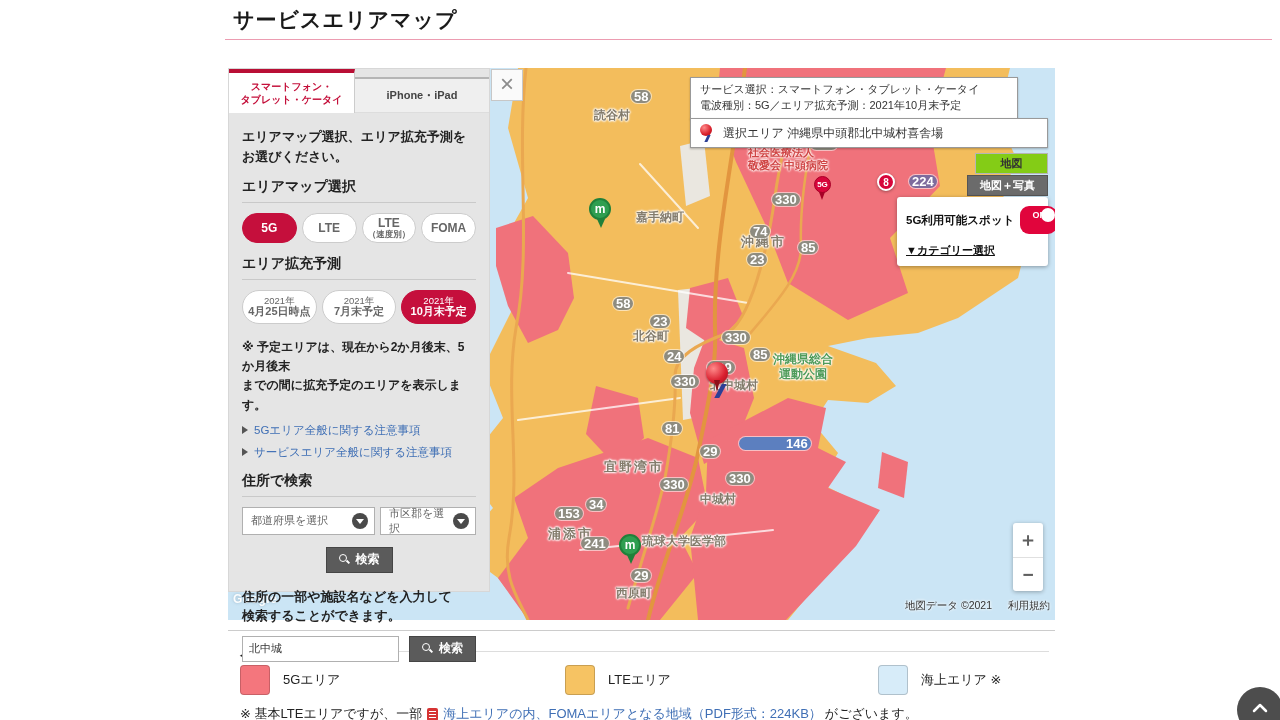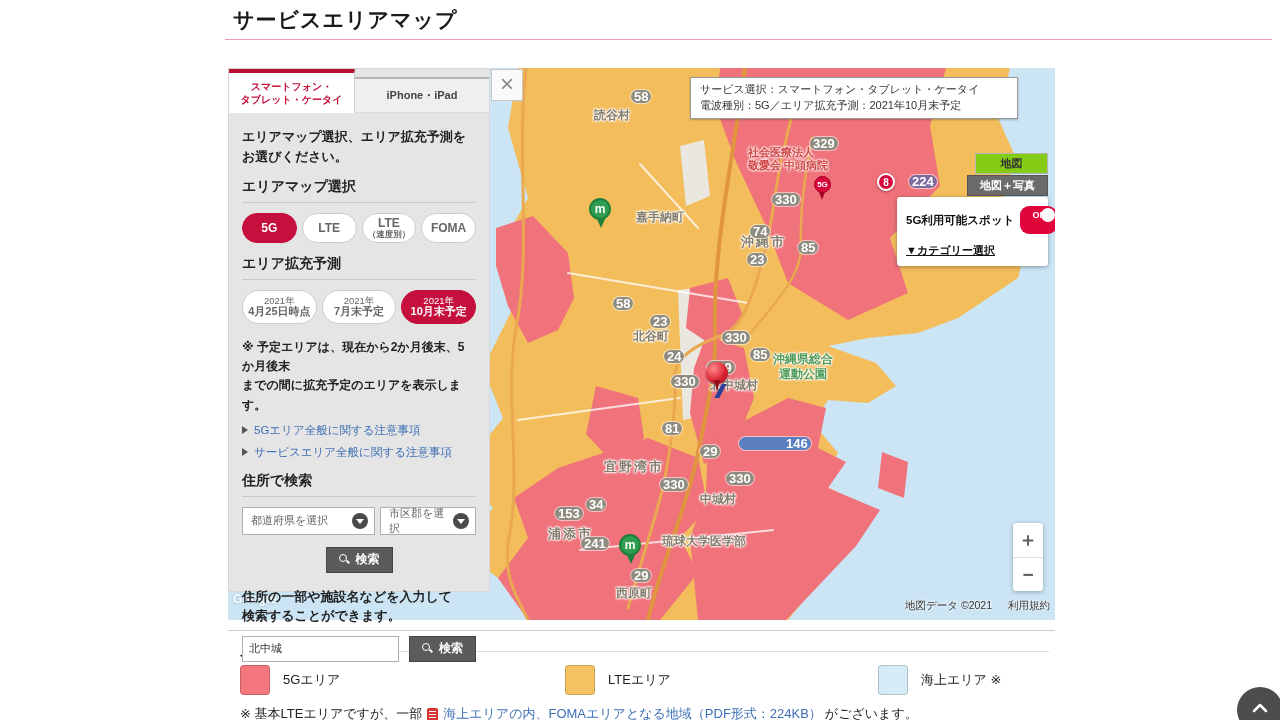--- a/index.html
+++ b/index.html
@@ -170,21 +170,21 @@
 
   <div class="map-layer" id="map-markers">
       <div class="place" style="left: 366px; top: 40px;">読谷村</div>
       <div class="place" style="left: 408px; top: 142px;">嘉手納町</div>
       <div class="place big" style="left: 513px; top: 166px;">沖縄市</div>
       <div class="place" style="left: 405px; top: 261px;">北谷町</div>
       <div class="place" style="left: 482px; top: 310px;">北中城村</div>
       <div class="place big" style="left: 376px; top: 391px;">宜野湾市</div>
       <div class="place" style="left: 472px; top: 424px;">中城村</div>
       <div class="place big" style="left: 273px; top: 458px; padding-left: 47px;">浦添市</div>
-      <div class="place" style="left: 414px; top: 466px; margin-left: 20px;">琉球大学医学部</div>
+      <div class="place" style="left: 414px; top: 466px;">琉球大学医学部</div>
       <div class="place" style="left: 388px; top: 518px;">西原町</div>
       <div class="shield" style="left: 403px; top: 22px;">58</div>
       <div class="shield" style="left: 385px; top: 229px;">58</div>
       <div class="shield" style="left: 422px; top: 247px;">23</div>
       <div class="shield" style="left: 436px; top: 282px;">24</div>
       <div class="shield" style="left: 443px; top: 307px;">330</div>
       <div class="shield" style="left: 494px; top: 263px;">330</div>
       <div class="shield" style="left: 479px; top: 293px;">329</div>
       <div class="shield" style="left: 522px; top: 280px;">85</div>
       <div class="shield" style="left: 434px; top: 354px;">81</div>
@@ -210,20 +210,26 @@
   <div class="hospital-label" style="left:520px;top:78px">社会医療法人
 敬愛会 中頭病院</div>
   <div class="park-label" style="left:545px;top:284px">沖縄県総合
 運動公園</div>
   <div class="pin5g" style="left:586px;top:108px">5G</div>
   <div class="selpin" style="left:478px;top:294px"></div>
 
   <div class="map-close">×</div>
   <div class="info-box"><span>サービス選択：スマートフォン・タブレット・ケータイ</span>
 <span>電波種別：5G／エリア拡充予測：2021年10月末予定</span></div>
+  <div class="sel-box">
+    <span class="minipin">
+        <i></i>
+      </span>
+    <span>選択エリア 沖縄県中頭郡北中城村喜舎場</span>
+  </div>
   <div class="btn-maptype btn-map">地図</div>
   <div class="btn-maptype btn-photo">地図＋写真</div>
 
   <div class="spot-panel">
     <div class="spot-row">
       <span class="spot-label">5G利用可能スポット</span>
       <span class="toggle">ON</span>
     </div>
     <div class="cat-link">▼カテゴリー選択</div>
   </div>

